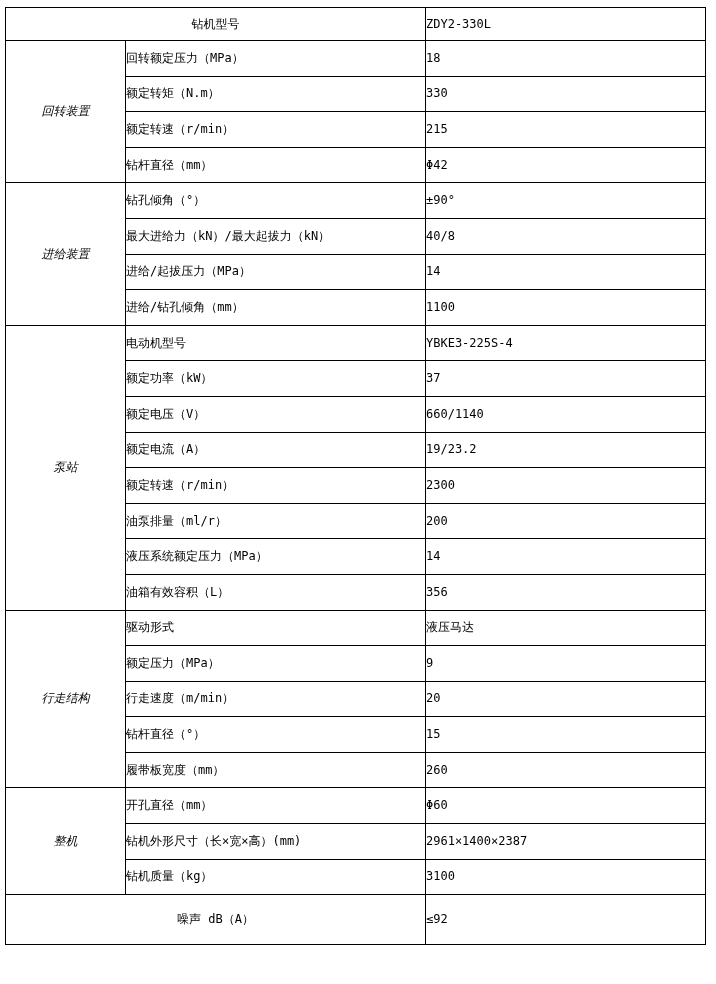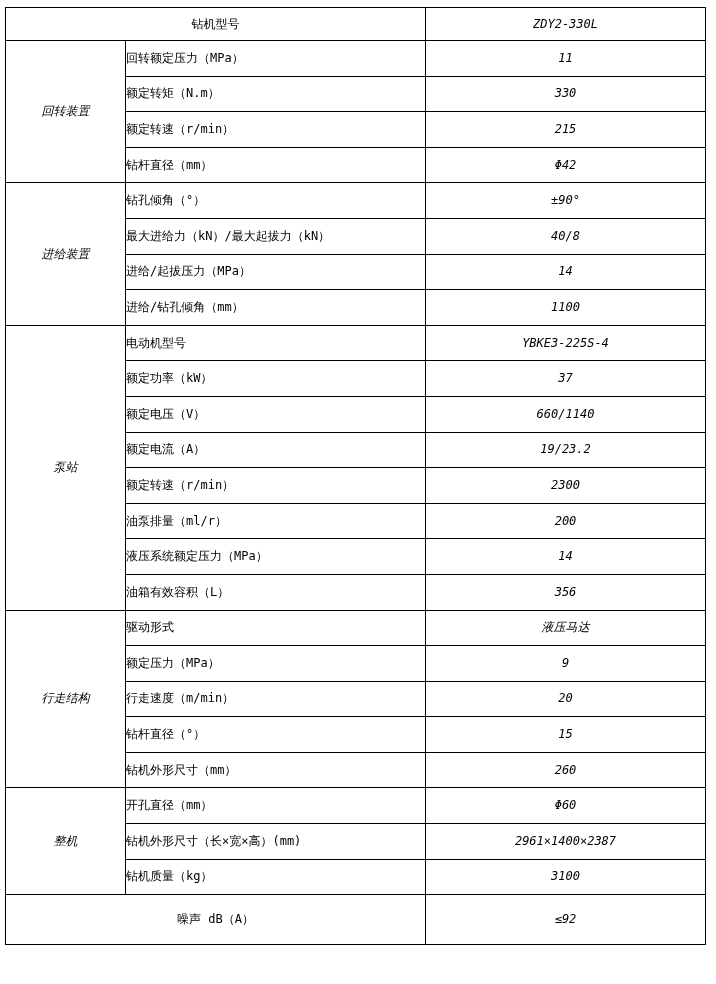--- a/index.html
+++ b/index.html
@@ -27,21 +27,21 @@
     padding: 0;
     overflow: hidden;
     white-space: nowrap;
     vertical-align: middle;
   }
   tr.h-header  { height: 33px; }
   tr.h-row     { height: 35.6px; }
   tr.h-footer  { height: 50px; }
   td.group  { text-align: center; font-style: italic; }
   td.label  { text-align: left; padding-left: 9px; }
-  td.value  { text-align: center; font-style: italic; }
+  td.value  { text-align: left; }
   td.merged { text-align: center; }
 </style>
 </head>
 <body>
 
 <table class="spec">
   <colgroup>
     <col style="width:120px">
     <col style="width:300px">
     <col style="width:280px">
@@ -49,21 +49,21 @@
 
   <tbody>
       <tr class="h-header">
     <td class="merged" colspan="2">钻机型号</td>
     <td class="value">ZDY2-330L</td>
   </tr>
 
   <tr class="h-row">
     <td class="group" rowspan="4">回转装置</td>
     <td class="label">回转额定压力（MPa）</td>
-    <td class="value">11</td>
+    <td class="value">18</td>
   </tr>
   <tr class="h-row">
     <td class="label">额定转矩（N.m）</td>
     <td class="value">330</td>
   </tr>
   <tr class="h-row">
     <td class="label">额定转速（r/min）</td>
     <td class="value">215</td>
   </tr>
   <tr class="h-row">
@@ -134,21 +134,21 @@
   </tr>
   <tr class="h-row">
     <td class="label">行走速度（m/min）</td>
     <td class="value">20</td>
   </tr>
   <tr class="h-row">
     <td class="label">钻杆直径（°）</td>
     <td class="value">15</td>
   </tr>
   <tr class="h-row">
-    <td class="label">钻机外形尺寸（mm）</td>
+    <td class="label">履带板宽度（mm）</td>
     <td class="value">260</td>
   </tr>
 
   <tr class="h-row">
     <td class="group" rowspan="3">整机</td>
     <td class="label">开孔直径（mm）</td>
     <td class="value">Φ60</td>
   </tr>
   <tr class="h-row">
     <td class="label">钻机外形尺寸（长×宽×高）(mm)</td>

